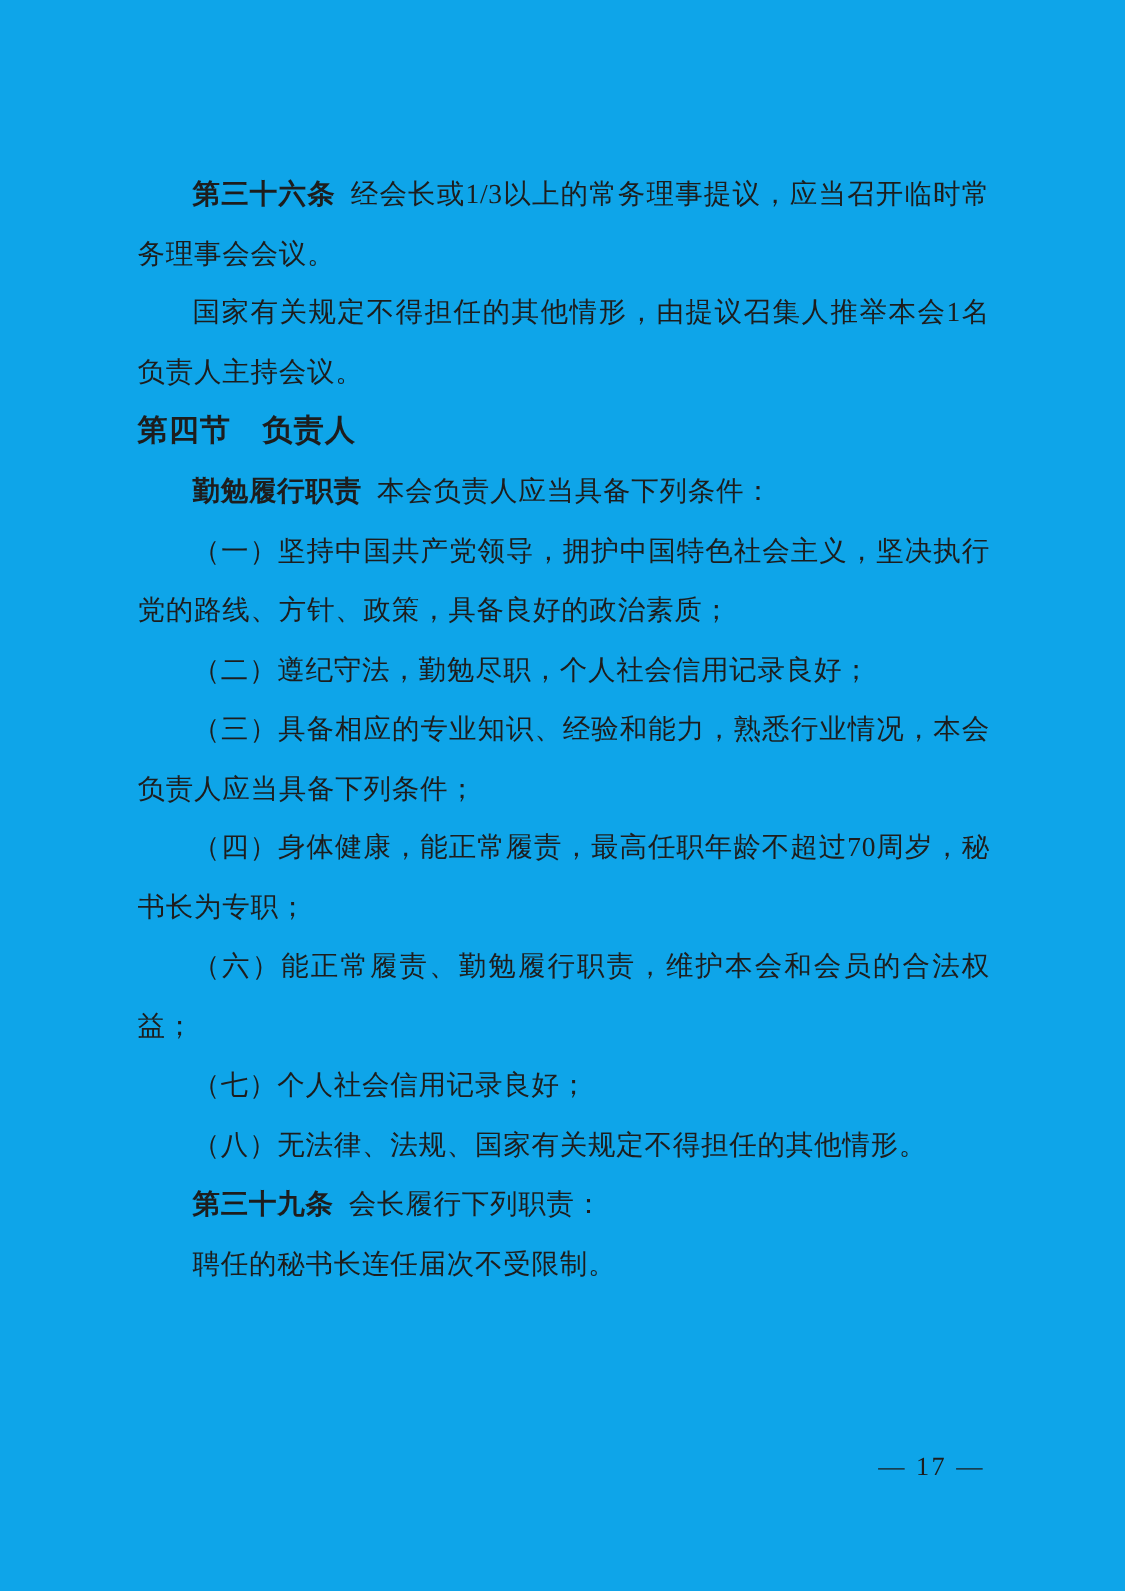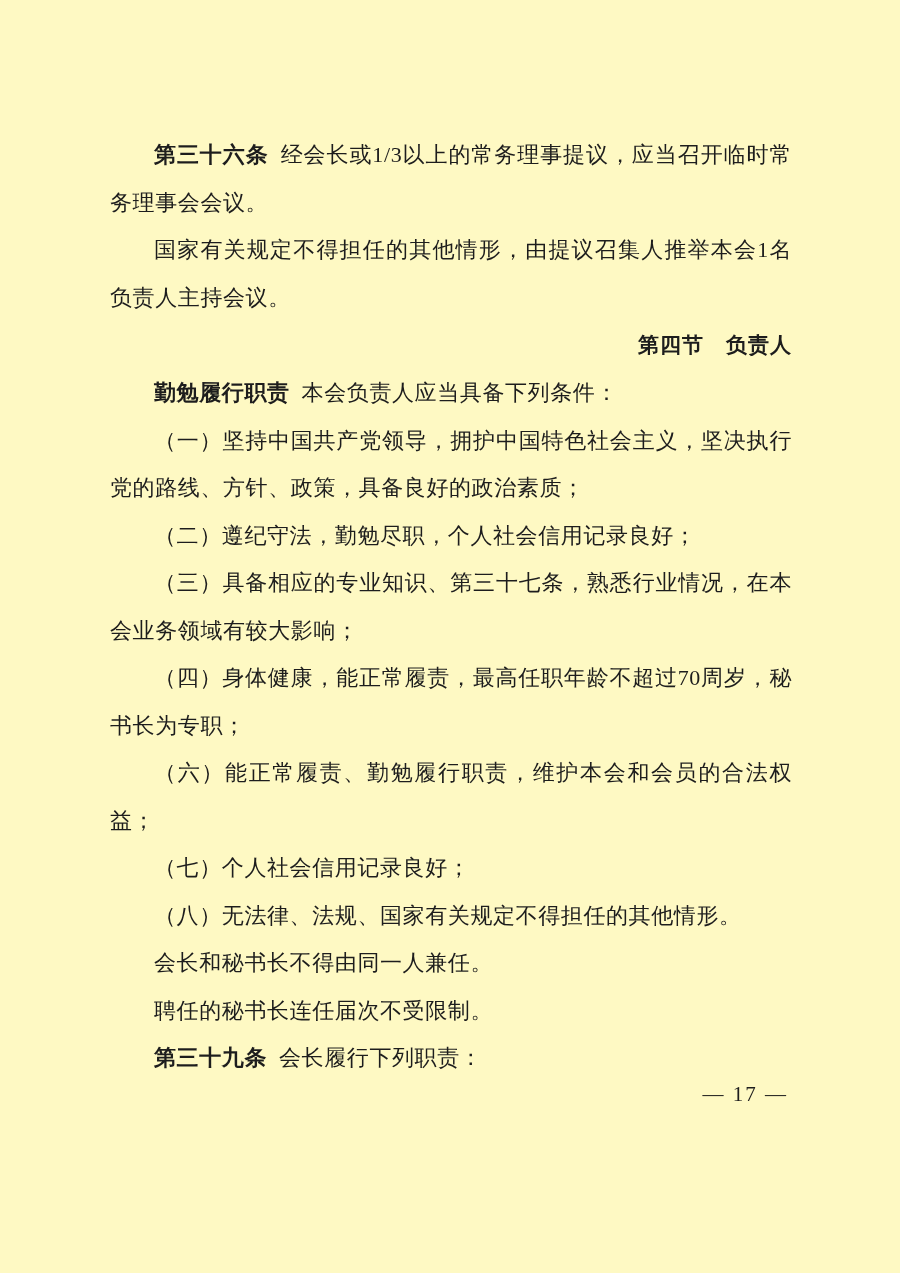--- a/index.html
+++ b/index.html
@@ -4,21 +4,21 @@
 <style>
   html, body {
     margin: 0;
     padding: 0;
     background: #ffffff;
   }
   .page {
     position: relative;
     width: 900px;
     height: 1273px;
-    background: #fef9c3;
+    background: #0ea5e9;
     overflow: hidden;
     font-family: "Liberation Serif", "DejaVu Serif", serif;
     color: #1d1d1d;
   }
   .content {
     position: absolute;
     left: 110px;
     top: 131px;
     width: 682px;
   }
@@ -29,51 +29,50 @@
     text-align: justify;
     text-indent: 2em;
     letter-spacing: 0.6px;
   }
   p.body b.lead {
     font-weight: bold;
     margin-right: 12px;
   }
   p.heading {
     margin: 0;
-    font-size: 21px;
+    font-size: 24px;
     line-height: 48px;
     font-weight: bold;
-    text-align: right;
+    text-align: left;
     text-indent: 0;
     font-family: "Liberation Sans", "DejaVu Sans", sans-serif;
     letter-spacing: 1px;
   }
   .page-number {
     position: absolute;
-    top: 1082px;
+    top: 1161px;
     right: 112px;
     font-size: 21px;
     letter-spacing: 2px;
     color: #1d1d1d;
   }
 </style>
 </head>
 <body>
 
 <div class="page">
   <div class="content" id="content">
       <p class="body"><b class="lead">第三十六条</b>经会长或1/3以上的常务理事提议，应当召开临时常务理事会会议。</p>
       <p class="body">国家有关规定不得担任的其他情形，由提议召集人推举本会1名负责人主持会议。</p>
       <p class="heading">第四节　负责人</p>
       <p class="body"><b class="lead">勤勉履行职责</b>本会负责人应当具备下列条件：</p>
       <p class="body">（一）坚持中国共产党领导，拥护中国特色社会主义，坚决执行党的路线、方针、政策，具备良好的政治素质；</p>
       <p class="body">（二）遵纪守法，勤勉尽职，个人社会信用记录良好；</p>
-      <p class="body">（三）具备相应的专业知识、第三十七条，熟悉行业情况，在本会业务领域有较大影响；</p>
+      <p class="body">（三）具备相应的专业知识、经验和能力，熟悉行业情况，本会负责人应当具备下列条件；</p>
       <p class="body">（四）身体健康，能正常履责，最高任职年龄不超过70周岁，秘书长为专职；</p>
       <p class="body">（六）能正常履责、勤勉履行职责，维护本会和会员的合法权益；</p>
       <p class="body">（七）个人社会信用记录良好；</p>
       <p class="body">（八）无法律、法规、国家有关规定不得担任的其他情形。</p>
-      <p class="body">会长和秘书长不得由同一人兼任。</p>
+      <p class="body"><b class="lead">第三十九条</b>会长履行下列职责：</p>
       <p class="body">聘任的秘书长连任届次不受限制。</p>
-      <p class="body"><b class="lead">第三十九条</b>会长履行下列职责：</p>
     </div>
   <div class="page-number">— 17 —</div>
 </div>
 
 </body></html>

